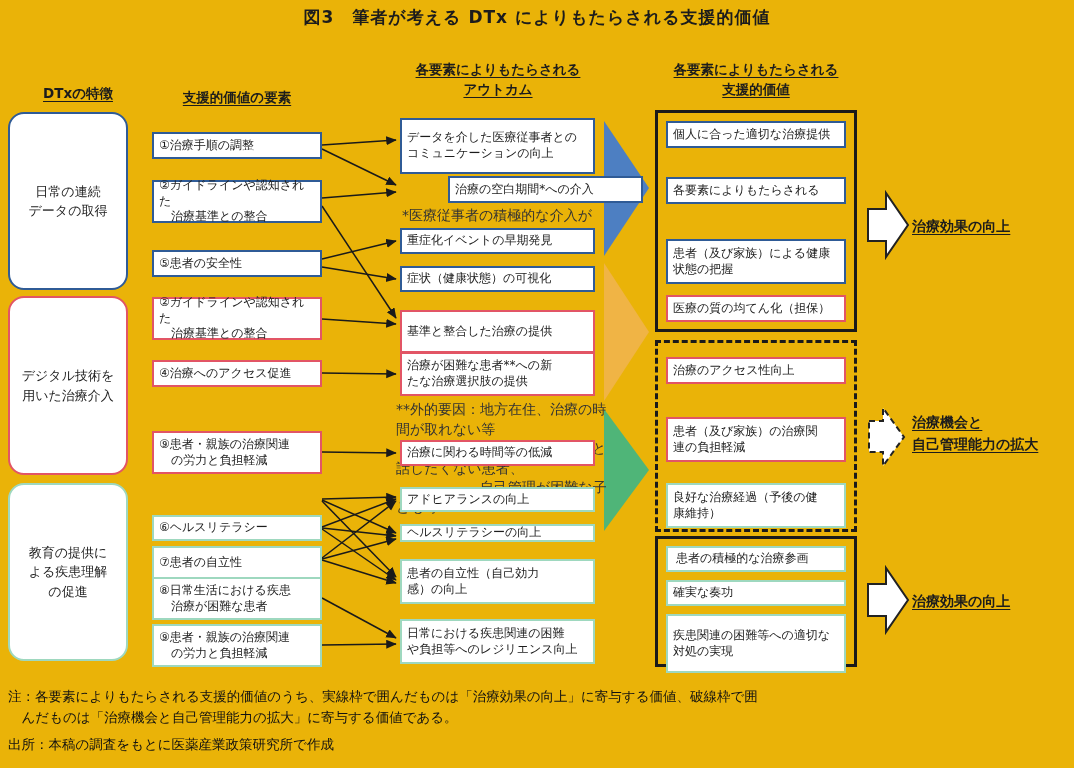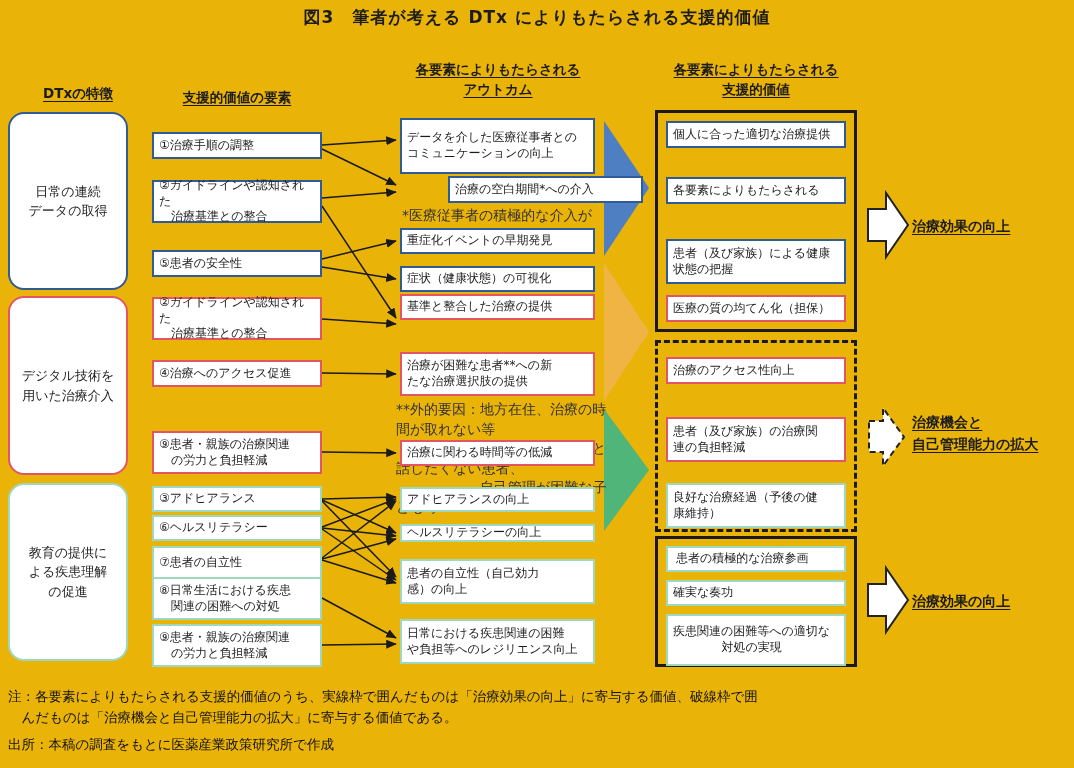--- a/index.html
+++ b/index.html
@@ -109,35 +109,34 @@
 
   <div class="abs box b-blue" style="left:152px;top:132px;width:170px;height:27px;">①治療手順の調整</div>
   <div class="abs box b-blue" style="left:152px;top:180px;width:170px;height:43px;">②ガイドラインや認知された
 　治療基準との整合</div>
   <div class="abs box b-blue" style="left:152px;top:250px;width:170px;height:27px;">⑤患者の安全性</div>
   <div class="abs box b-red" style="left:152px;top:297px;width:170px;height:43px;">②ガイドラインや認知された
 　治療基準との整合</div>
   <div class="abs box b-red" style="left:152px;top:360px;width:170px;height:27px;">④治療へのアクセス促進</div>
   <div class="abs box b-red" style="left:152px;top:431px;width:170px;height:43px;">⑨患者・親族の治療関連
 　の労力と負担軽減</div>
-  <div class="abs box b-green" style="left:152px;top:486px;width:170px;height:26px;">③アドヒアランス</div>
   <div class="abs box b-green" style="left:152px;top:515px;width:170px;height:26px;">⑥ヘルスリテラシー</div>
   <div class="abs box b-green" style="left:152px;top:546px;width:170px;height:34px;">⑦患者の自立性</div>
   <div class="abs box b-green" style="left:152px;top:577px;width:170px;height:43px;">⑧日常生活における疾患
-　関連の困難への対処</div>
+　治療が困難な患者</div>
   <div class="abs box b-green" style="left:152px;top:624px;width:170px;height:43px;">⑨患者・親族の治療関連
 　の労力と負担軽減</div>
 
   <div class="abs box b-blue" style="left:400px;top:118px;width:195px;height:56px;">データを介した医療従事者との
 コミュニケーションの向上</div>
   <div class="abs box b-blue" style="left:400px;top:176px;width:195px;height:27px;margin-left:48px;">治療の空白期間*への介入</div>
   <div class="abs fn" style="left:402px;top:206px;width:200px;">*医療従事者の積極的な介入がない期間</div>
   <div class="abs box b-blue" style="left:400px;top:228px;width:195px;height:26px;">重症化イベントの早期発見</div>
   <div class="abs box b-blue" style="left:400px;top:266px;width:195px;height:26px;">症状（健康状態）の可視化</div>
-  <div class="abs box b-red" style="left:400px;top:294px;width:195px;height:26px;">基準と整合した治療の提供</div>
+  <div class="abs box b-red" style="left:400px;top:310px;width:195px;height:43px;">基準と整合した治療の提供</div>
   <div class="abs box b-red" style="left:400px;top:352px;width:195px;height:44px;">治療が困難な患者**への新
 たな治療選択肢の提供</div>
   <div class="abs fn" style="left:396px;top:400px;width:220px;">**外的要因：地方在住、治療の時間が取れない等
 　患者特性：妊婦、医療従事者と話したくない患者、
 　　　　　　自己管理が困難な子ども等</div>
   <div class="abs box b-red" style="left:400px;top:440px;width:195px;height:26px;">治療に関わる時間等の低減</div>
   <div class="abs box b-green" style="left:400px;top:487px;width:195px;height:25px;">アドヒアランスの向上</div>
   <div class="abs box b-green" style="left:400px;top:524px;width:195px;height:18px;">ヘルスリテラシーの向上</div>
   <div class="abs box b-green" style="left:400px;top:559px;width:195px;height:45px;">患者の自立性（自己効力
 感）の向上</div>
@@ -155,21 +154,21 @@
   <div class="abs box b-red" style="left:666px;top:295px;width:180px;height:27px;">医療の質の均てん化（担保）</div>
 
   <div class="abs box b-red" style="left:666px;top:357px;width:180px;height:27px;">治療のアクセス性向上</div>
   <div class="abs box b-red" style="left:666px;top:417px;width:180px;height:45px;">患者（及び家族）の治療関
 連の負担軽減</div>
   <div class="abs box b-green" style="left:666px;top:483px;width:180px;height:45px;">良好な治療経過（予後の健
 康維持）</div>
 
   <div class="abs box b-green" style="left:666px;top:546px;width:180px;height:26px;padding-left:8px;">患者の積極的な治療参画</div>
   <div class="abs box b-green" style="left:666px;top:580px;width:180px;height:26px;">確実な奏功</div>
-  <div class="abs box b-green" style="left:666px;top:614px;width:180px;height:52px;text-align:center;">疾患関連の困難等への適切な
+  <div class="abs box b-green" style="left:666px;top:614px;width:180px;height:59px;">疾患関連の困難等への適切な
 対処の実現</div>
 
   <div class="abs rlbl" style="left:912px;top:216px;">治療効果の向上</div>
   <div class="abs rlbl" style="left:912px;top:412px;">治療機会と
 自己管理能力の拡大</div>
   <div class="abs rlbl" style="left:912px;top:591px;">治療効果の向上</div>
 
   <div class="abs note" style="left:8px;top:686px;width:1060px;">注：各要素によりもたらされる支援的価値のうち、実線枠で囲んだものは「治療効果の向上」に寄与する価値、破線枠で囲
 　んだものは「治療機会と自己管理能力の拡大」に寄与する価値である。</div>
   <div class="abs note" style="left:8px;top:734px;width:1060px;">出所：本稿の調査をもとに医薬産業政策研究所で作成</div>

